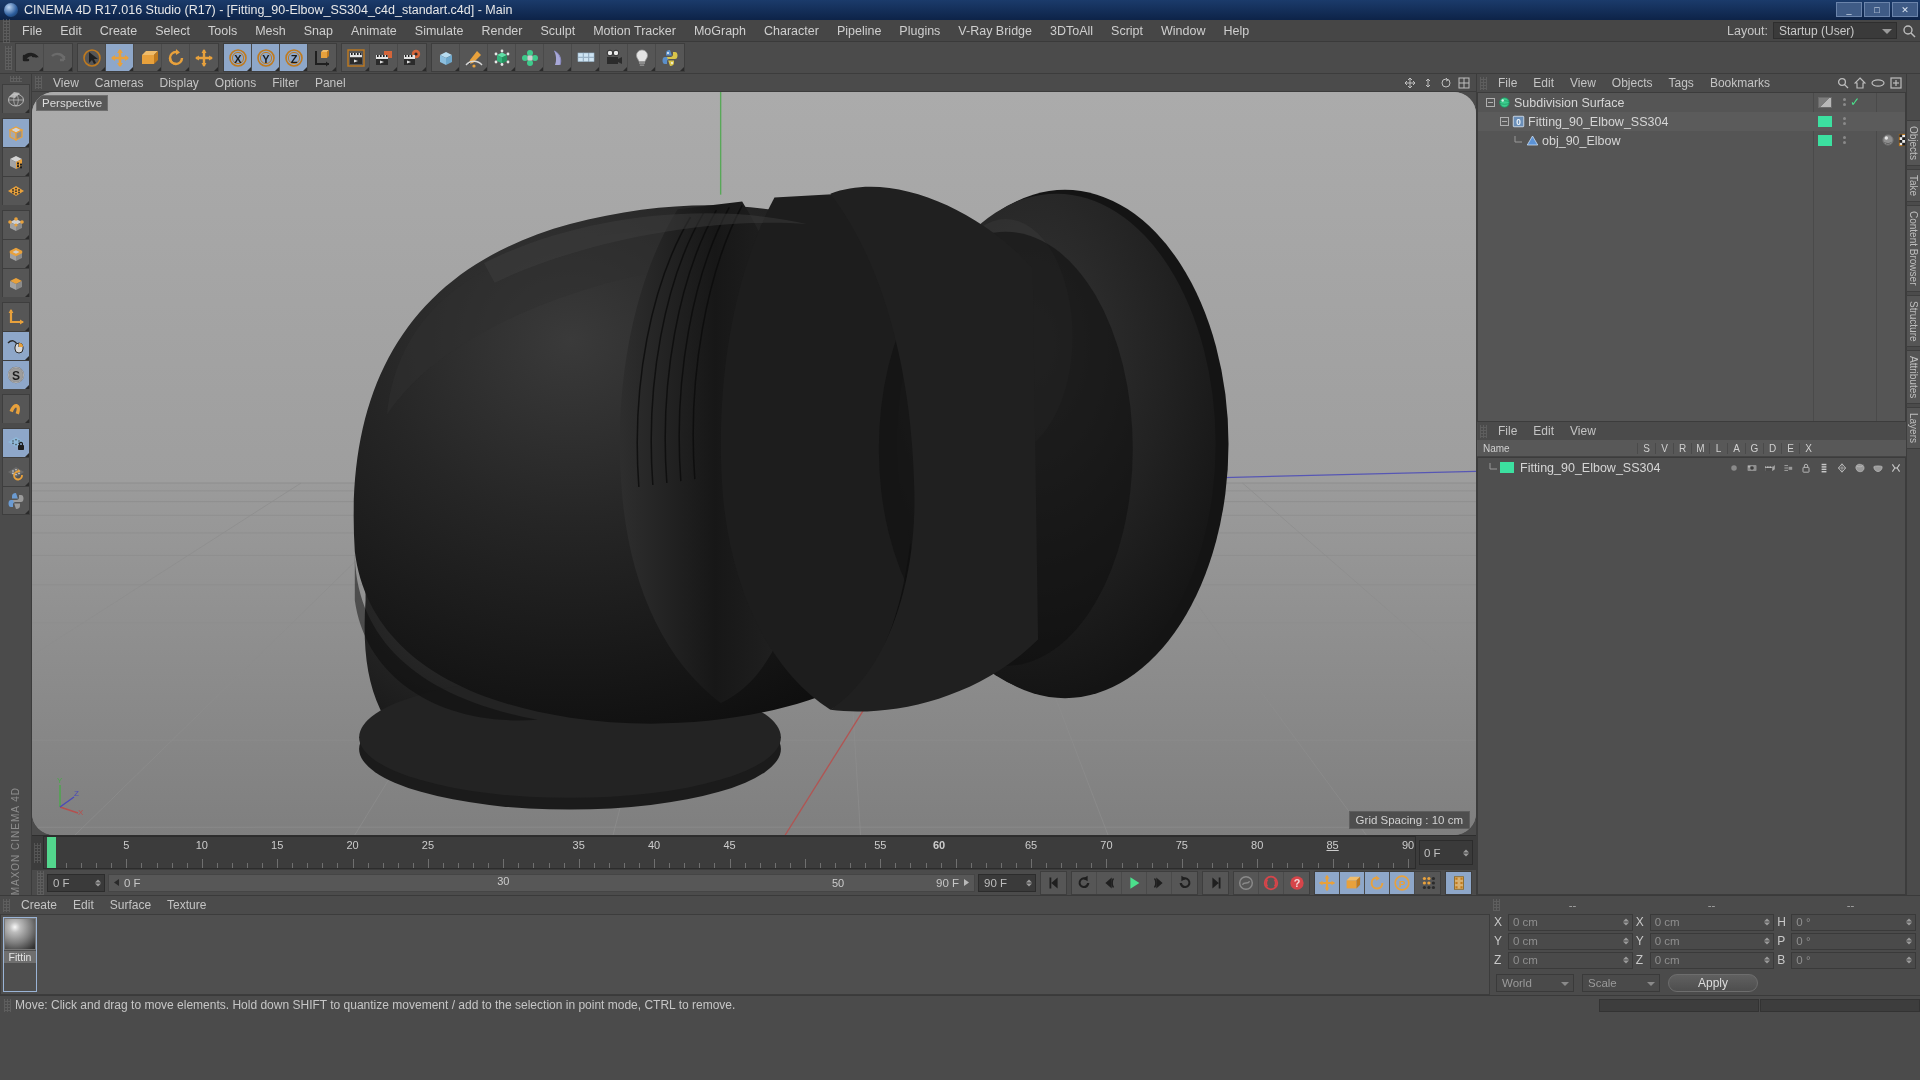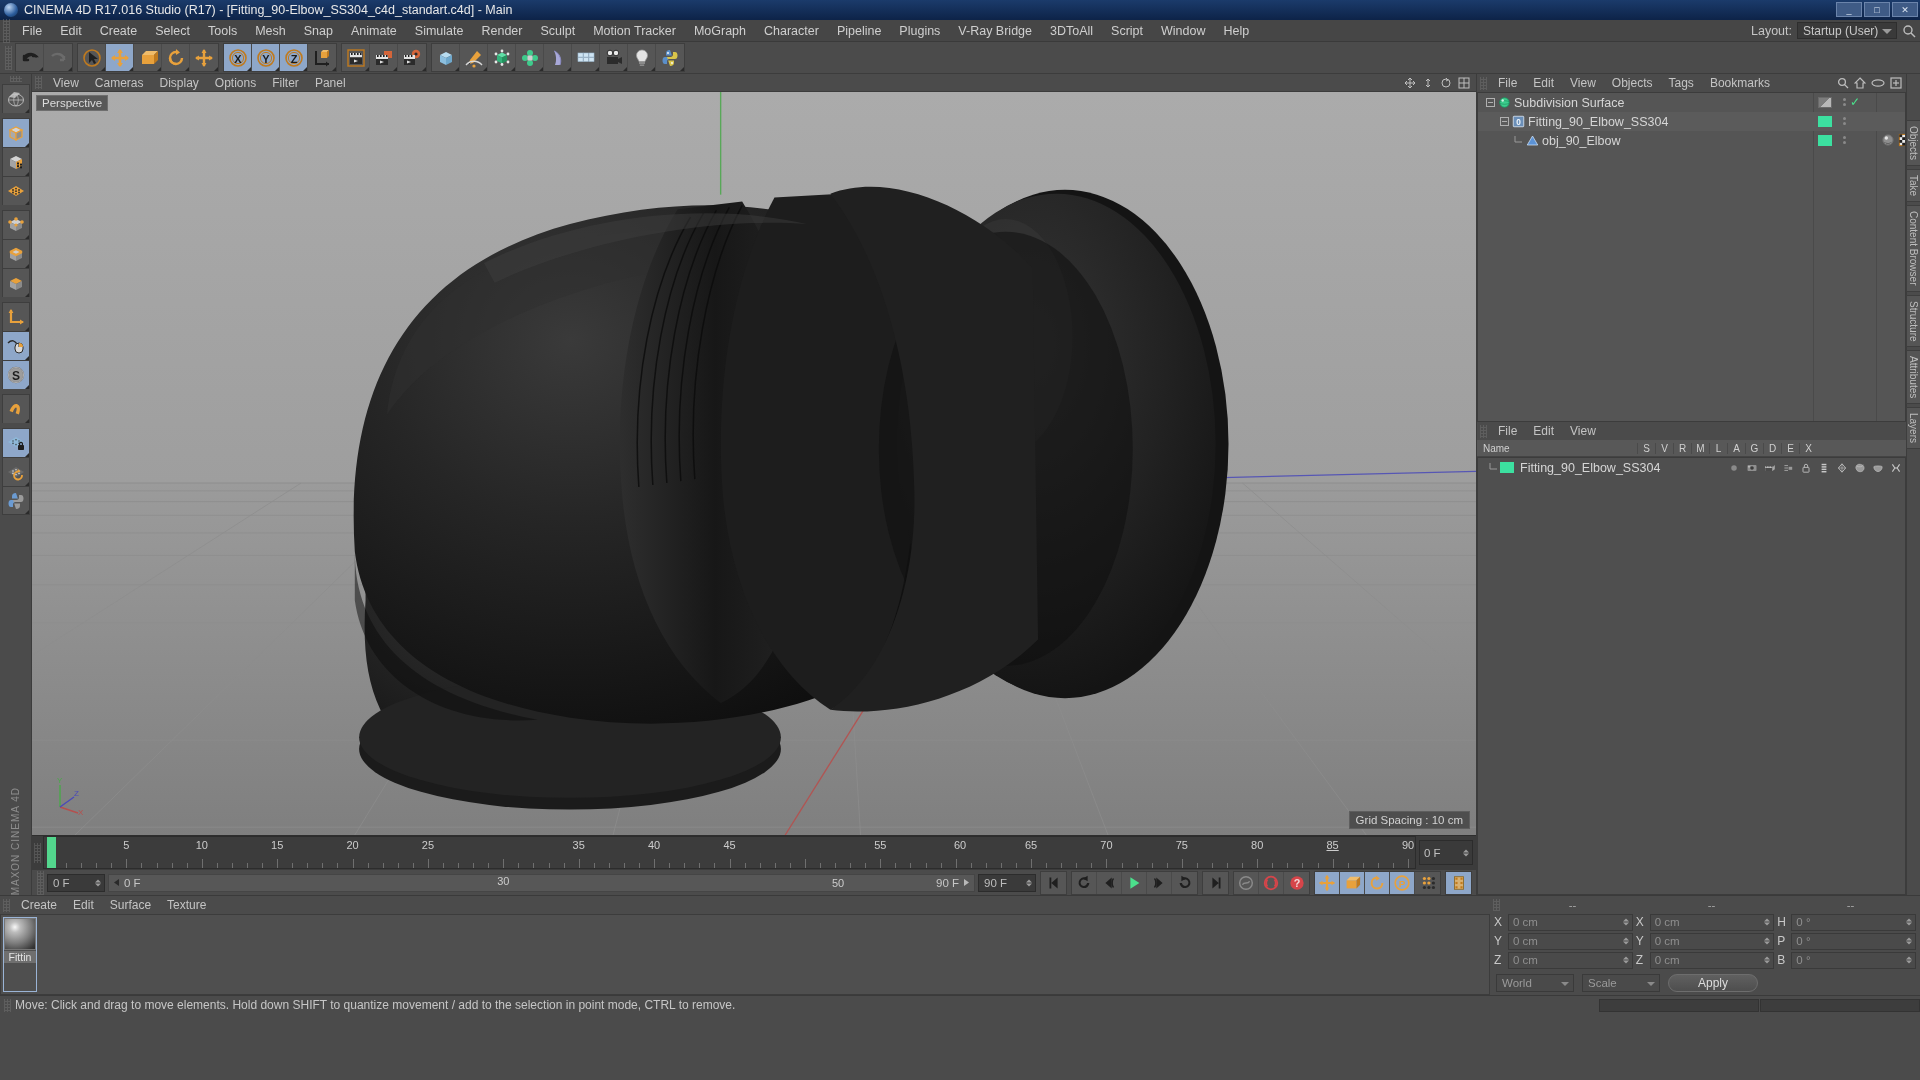--- a/index.html
+++ b/index.html
@@ -28,21 +28,21 @@
   }
   
   #menubar {
     height:22px; background:#464646; display:flex; align-items:center;
     border-bottom:1px solid #3a3a3a; position:relative;
   }
   #menubar .mi { padding:0 9px; font-size:12.5px; color:#cfcfcf; line-height:22px; cursor:default; }
   #layoutbox { position:absolute; right:4px; display:flex; align-items:center; gap:5px; }
   #layoutbox .lab { font-size:12.5px; color:#c6c6c6; }
   #layoutbox .sel {
-    width:100px;height:17px;background:#3a3a3a;border:1px solid #2e2e2e;
+    width:124px;height:17px;background:#3a3a3a;border:1px solid #2e2e2e;
     font-size:12px;color:#c8c8c8;display:flex;align-items:center;
     padding-left:5px;position:relative;
   }
   #layoutbox .sel .cv {
     position:absolute;right:4px;top:6px;border-left:5px solid transparent;
     border-right:5px solid transparent;border-top:5px solid #9a9a9a;
   }
   
   #toolbar {
     height:32px;background:#4b4b4b;display:flex;align-items:center;
@@ -86,21 +86,21 @@
   #vpcol { flex:1; display:flex; flex-direction:column; }
   #vpmenu { height:18px;background:#4b4b4b;display:flex;align-items:center;
     position:relative; border-bottom:1px solid #3c3c3c;}
   #vpmenu .vg { width:7px;height:13px;margin:0 3px;
     background-image:repeating-linear-gradient(0deg,#6e6e6e 0 1px,transparent 1px 3px),
                      repeating-linear-gradient(90deg,#6e6e6e 0 1px,transparent 1px 3px);
     background-size:3px 3px;opacity:.55;}
   #vpmenu .mi { padding:0 8px;font-size:12px;color:#c4c4c4;line-height:18px; }
   #vpicons { position:absolute; right:6px; display:flex; gap:6px; align-items:center; }
   #viewport { flex:1; position:relative; overflow:hidden;
-    background:linear-gradient(to bottom,#a7a7a7 0%,#a2a2a2 52%,#8e8e8e 52%,#868686 100%); }
+    background:linear-gradient(to bottom,#a7a7a7 0%,#a2a2a2 52%,#8e8e8e 52%,#868686 100%);border-radius:22px; }
   #persplabel { position:absolute;left:4px;top:3px;z-index:6;
     background:#585858;color:#dcdcdc;font-size:11.5px;padding:1px 5px;border:1px solid #6e6e6e;}
   #gridspacing { position:absolute;right:6px;bottom:6px;z-index:6;
     background:#4e4e4e;color:#d2d2d2;font-size:11.5px;padding:2px 6px;border:1px solid #5e5e5e;}
   #axisind { position:absolute;left:20px;bottom:20px;z-index:6;width:40px;height:40px;}
   
   #tlwrap { height:34px;background:#3c3c3c;display:flex;align-items:stretch;
     border-top:1px solid #2e2e2e;}
   #tlwrap .vg{width:7px;align-self:center;height:20px;margin:0 2px;
     background-image:repeating-linear-gradient(0deg,#6e6e6e 0 1px,transparent 1px 3px),
@@ -893,21 +893,21 @@
           <div class="lb" style="left: 157.778px;">10</div>
           <div class="lb" style="left: 233.167px;">15</div>
           <div class="lb" style="left: 308.556px;">20</div>
           <div class="lb" style="left: 383.944px;">25</div>
           <div class="lb" style="left: 459.333px; margin-top: 36px;">30</div>
           <div class="lb" style="left: 534.722px;">35</div>
           <div class="lb" style="left: 610.111px;">40</div>
           <div class="lb" style="left: 685.5px;">45</div>
           <div class="lb" style="left: 794px; margin-top: 38px;">50</div>
           <div class="lb" style="left: 836.278px;">55</div>
-          <div class="lb" style="left: 916px;">60</div>
+          <div class="lb" style="left: 895px; font-weight: bold;">60</div>
           <div class="lb" style="left: 987.056px;">65</div>
           <div class="lb" style="left: 1062.44px;">70</div>
           <div class="lb" style="left: 1137.83px;">75</div>
           <div class="lb" style="left: 1213.22px;">80</div>
           <div class="lb" style="left: 1288.61px; text-decoration: underline;">85</div>
           <div class="lb" style="left: 1364px;">90</div>
           <div class="ph" style="left: 3px;"></div>
         </div>
       <div id="tlfield">
         <span>0 F</span>

